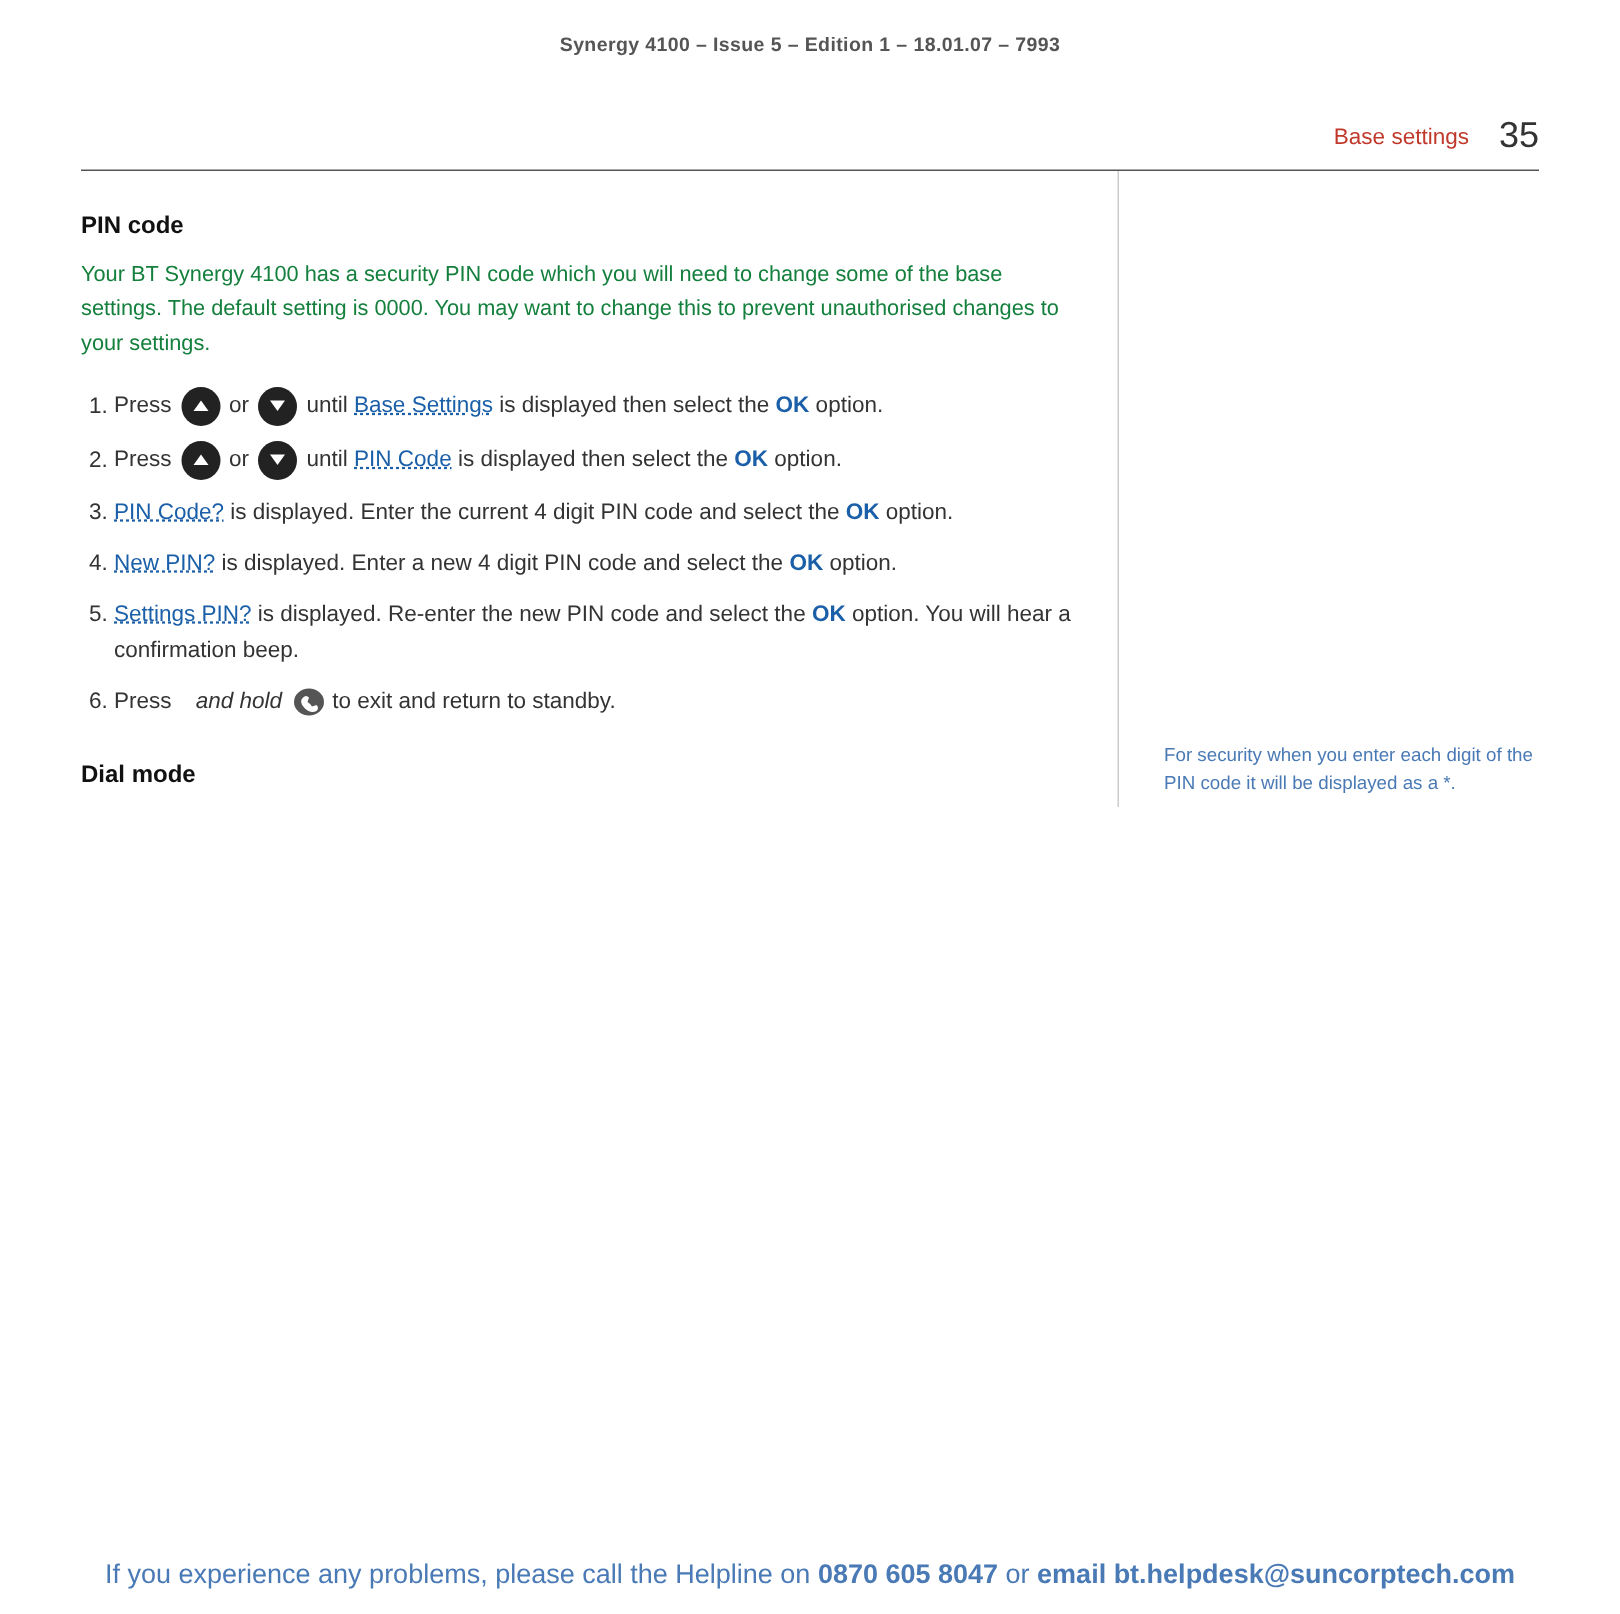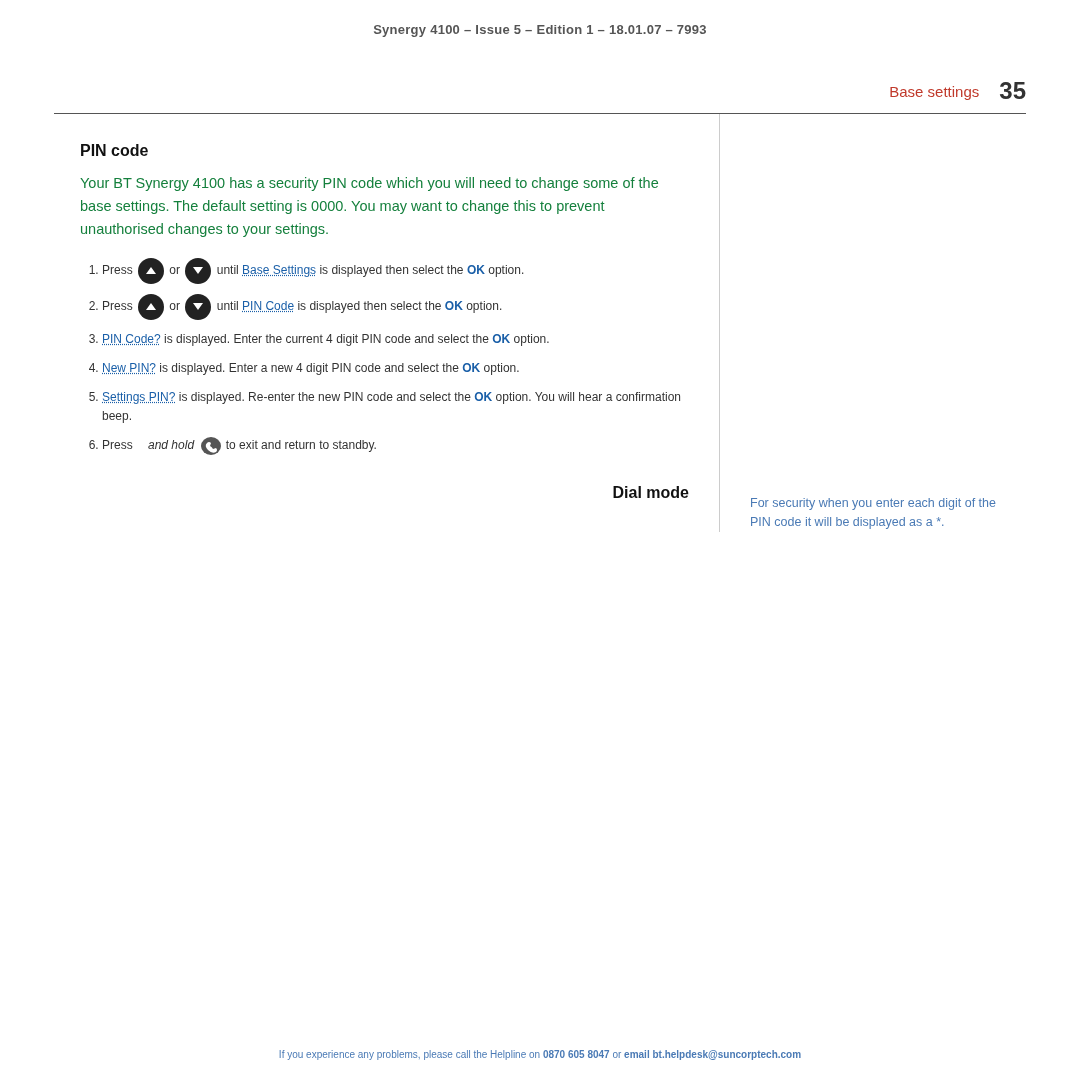--- a/index.html
+++ b/index.html
@@ -32,32 +32,32 @@
     }
 
     .section-label {
       color: #c0392b;
       font-size: 15px;
     }
 
     .page-number {
       font-size: 24px;
       color: #333;
-      font-weight: 700;
+      font-weight: 400;
     }
 
     .divider {
       border: none;
       border-top: 1.5px solid #555;
       margin: 0 54px;
     }
 
     .main-layout {
       display: flex;
-      padding: 0 80px;
+      padding: 0 54px;
     }
 
     .content-column {
       flex: 1;
       padding-right: 30px;
       border-right: 1px solid #ccc;
     }
 
     .sidebar-column {
       width: 280px;
@@ -84,21 +84,21 @@
       line-height: 1.6;
       color: #15803d;
       margin-bottom: 16px;
     }
 
     ol {
       padding-left: 22px;
     }
 
     ol li {
-      font-size: 12px;
+      font-size: 15px;
       line-height: 1.6;
       color: #333;
       margin-bottom: 10px;
     }
 
     .ok-bold {
       font-weight: bold;
       color: #1a5fa8;
     }
 
@@ -149,21 +149,21 @@
       margin-left: 3px;
     }
 
     .footer {
       position: absolute;
       bottom: 0;
       left: 0;
       right: 0;
       text-align: center;
       padding: 14px 0 16px;
-      font-size: 10px;
+      font-size: 18px;
       color: #4a7ab5;
       border-top: none;
     }
 
     .footer-bold {
       font-weight: bold;
       color: #4a7ab5;
     }
   </style>
 </head>
@@ -229,21 +229,21 @@
           Press <span class="press-hold-italic">and hold</span>
           <svg class="phone-icon" viewBox="0 0 22 20" xmlns="http://www.w3.org/2000/svg">
             <ellipse cx="11" cy="10" rx="10" ry="9" fill="#555"></ellipse>
             <path d="M7 7 Q9 5 11 7 L10 10 Q12 11 13 13 L16 12 Q18 14 16 16 Q12 18 8 14 Q4 10 7 7Z" fill="white" stroke="none"></path>
           </svg>
           to exit and return to standby.
         </li>
       </ol>
     </div>
 
-    <div style="margin-top: 28px; text-align: right;">
+    <div style="margin-top: 28px;">
       <div class="section-title">Dial mode</div>
     </div>
 
   </div>
 
   <div class="sidebar-column">
     <p class="sidebar-note">For security when you enter each digit of the PIN code it will be displayed as a *.</p>
   </div>
 </div>
 

